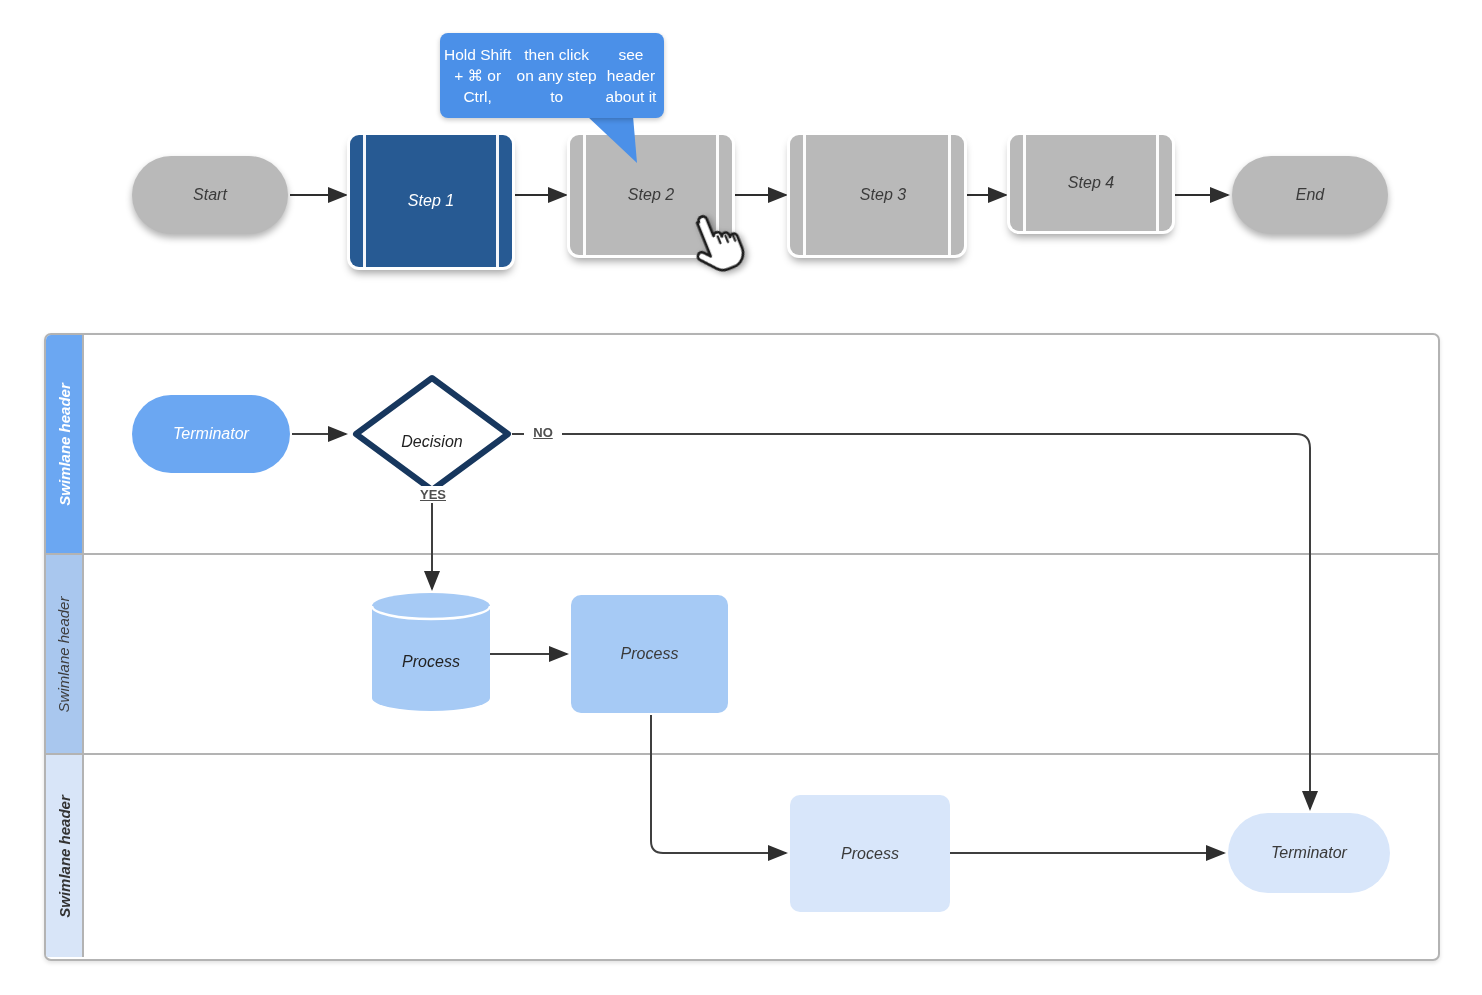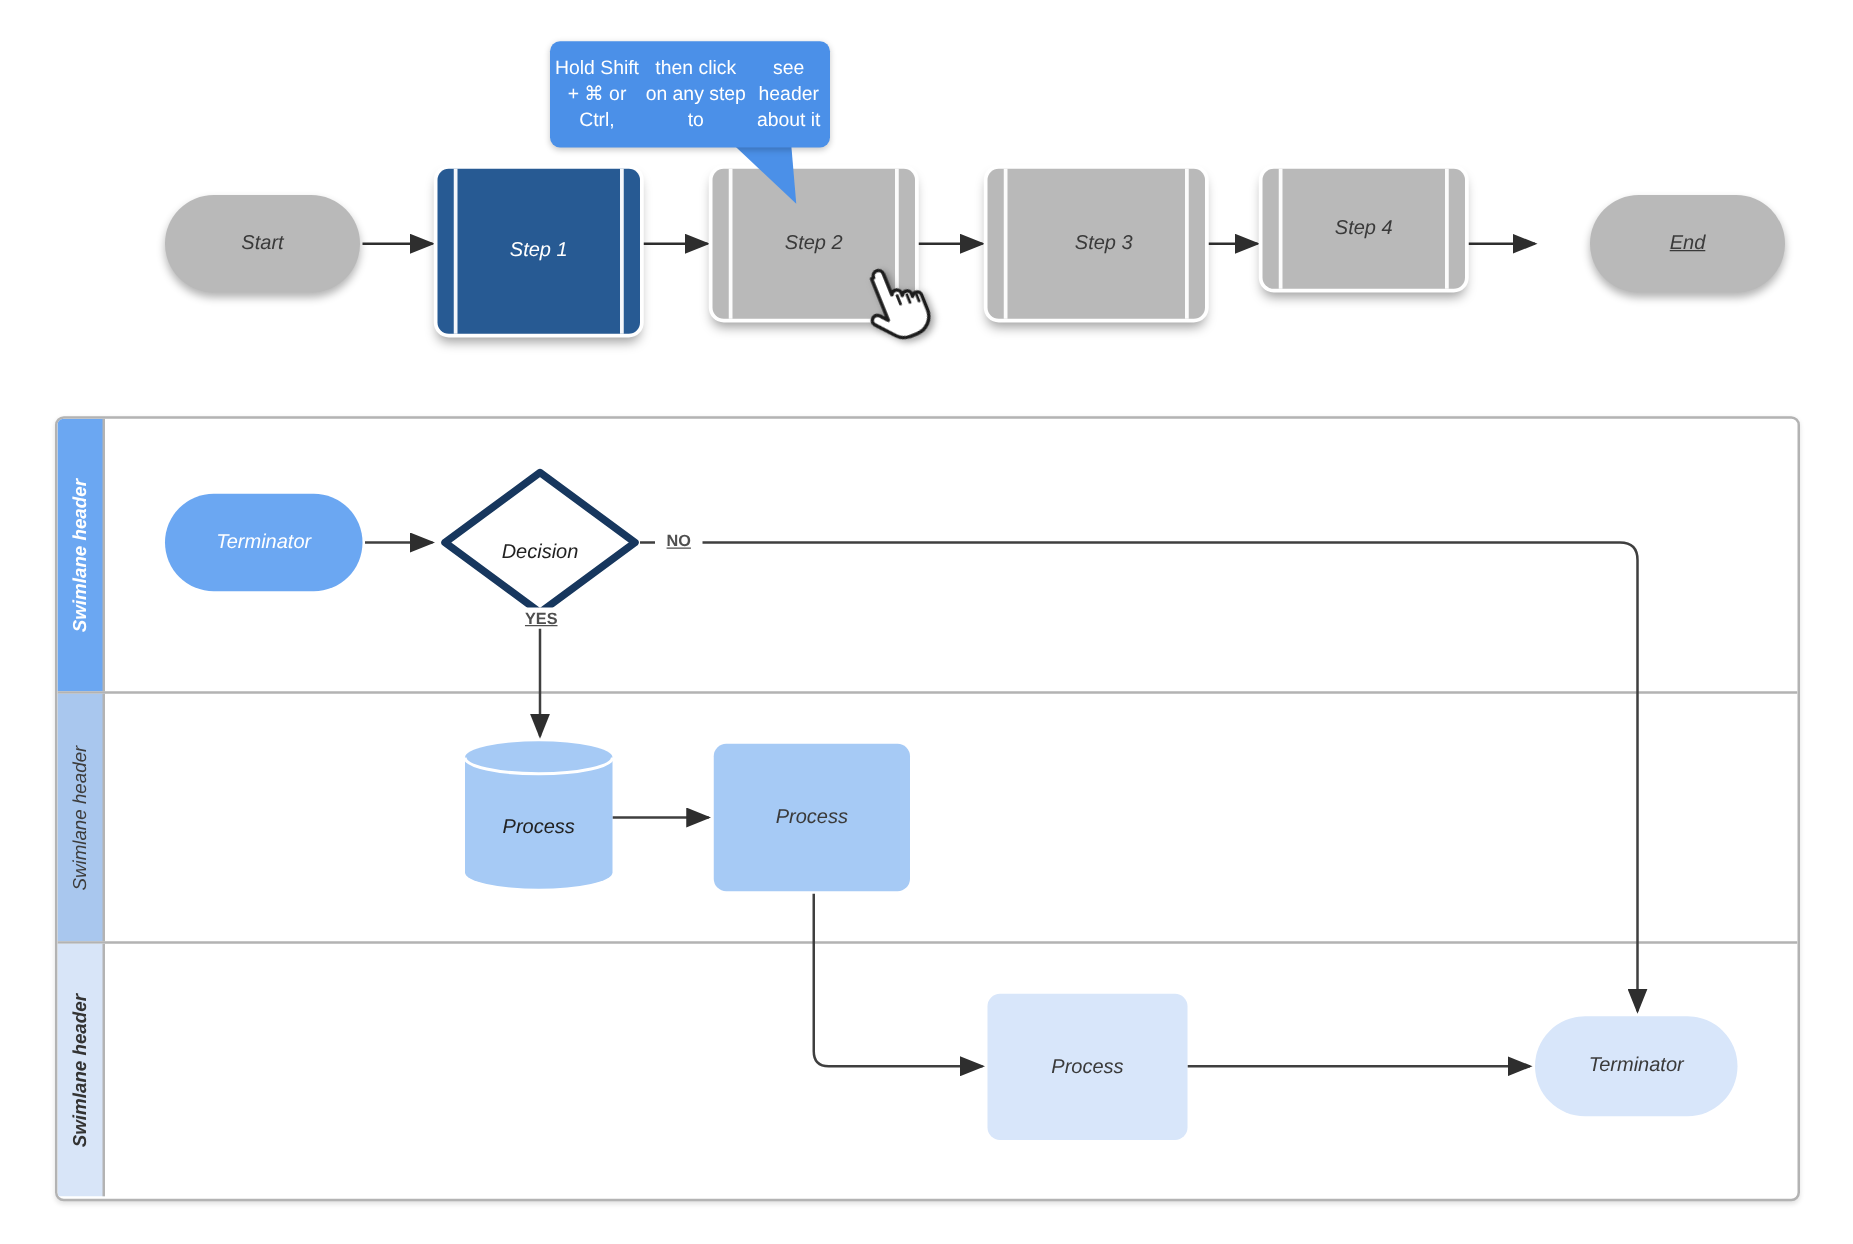--- a/index.html
+++ b/index.html
@@ -126,21 +126,21 @@
   <div class="node stepbox" style="left:790px;top:135px;width:162px;height:120px;padding-left:12px;">
     <div class="vline vl-l"></div>
     <div class="vline vl-r"></div>
     <span>Step 3</span>
   </div>
   <div class="node stepbox" style="left:1010px;top:135px;width:162px;height:96px;">
     <div class="vline vl-l"></div>
     <div class="vline vl-r"></div>
     <span>Step 4</span>
   </div>
-  <div class="node pill" style="left:1272px;top:156px;width:156px;height:78px;text-decoration:underline;">
+  <div class="node pill" style="left:1232px;top:156px;width:156px;height:78px;">
     <span>End</span>
   </div>
 
   <div class="node s-terminator1">
     <span>Terminator</span>
   </div>
 
   <svg class="decision" viewBox="0 0 164 124">
     <polygon points="6,62 82,6 158,62 82,118" fill="#ffffff" stroke="#17375e" stroke-width="6" stroke-linejoin="round"></polygon>
   </svg>

